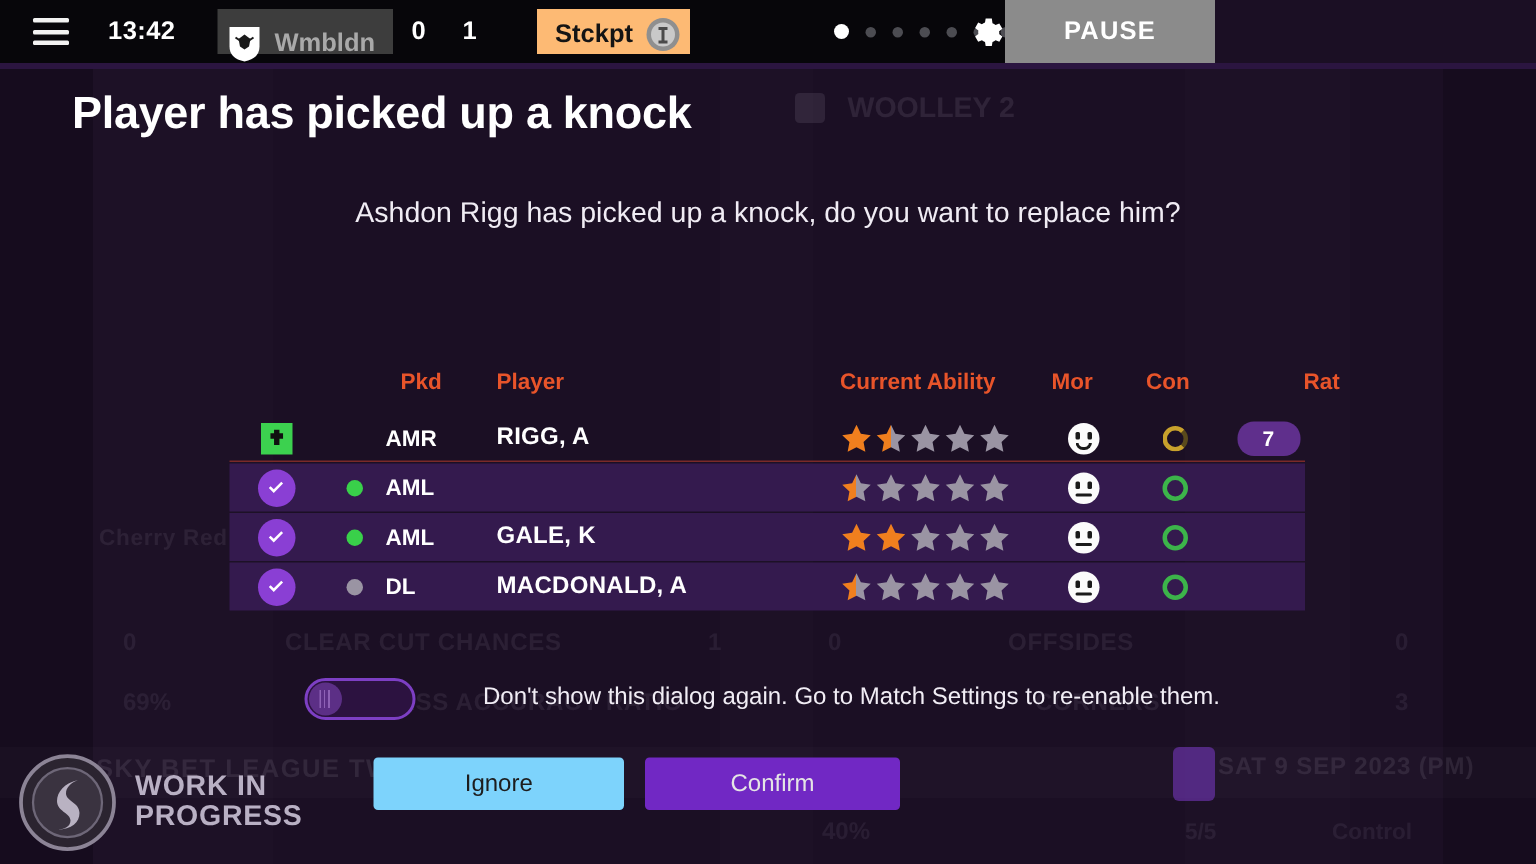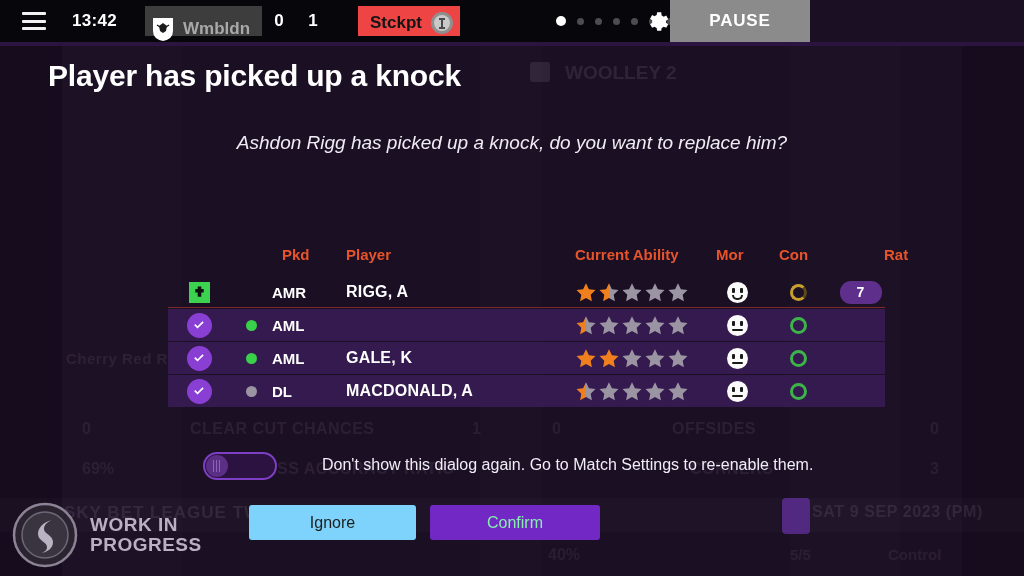--- a/index.html
+++ b/index.html
@@ -44,21 +44,21 @@
   .hamburger span { display:block; height:3px; background:#f2f2f2; border-radius:1px; }
   .clock {
     color:#ffffff; font-size:17px; font-weight:bold; margin-left:26px;
     letter-spacing:0.3px;
   }
   .team-chip {
     display:flex; align-items:center; height:30px; margin-left:28px;
     padding:15px 12px 0 6px; gap:8px;
   }
   .team-chip.home { background:#3d3d3d; }
-  .team-chip.away { background:#ef4444; padding:4px 6px 0 12px; }
+  .team-chip.away { background:#fdba74; padding:4px 6px 0 12px; }
   .team-chip.home .team-name { color:#a9a9a9; font-size:17px; font-weight:bold; }
   .team-chip.away .team-name { color:#141414; font-size:17px; font-weight:bold; }
   .crest { width:24px; height:26px; flex:0 0 auto; }
   .score {
     color:#ffffff; font-size:17px; font-weight:bold; width:34px; text-align:center;
   }
   .dots { display:flex; align-items:center; gap:11px; margin-left:96px; }
   .dot { width:7px; height:7px; border-radius:50%; background:#4c4c52; }
   .dot.active { width:10px; height:10px; background:#ffffff; }
   .gear-btn {
@@ -73,25 +73,25 @@
 
   
   .overlay { position:absolute; inset:0; z-index:10; }
 
   .dlg-title {
     position:absolute; left:48px; top:59px;
     color:#ffffff; font-size:30px; font-weight:bold; letter-spacing:-0.2px;
   }
   .dlg-sub {
     position:absolute; left:0; right:0; top:132px; text-align:center;
-    color:#f0ecf4; font-size:19px;font-style:italic;
+    color:#f0ecf4; font-size:19px;
   }
 
   
-  .table { position:absolute; left:168px; top:246px; width:717px; }
+  .table { position:absolute; left:153px; top:246px; width:717px; }
   .thead { position:relative; height:30px; }
   .th {
     position:absolute; color:#e8542a; font-size:15px; font-weight:bold; top:0;
   }
   .row {
     position:relative; height:32px; margin-bottom:1px;
   }
   .row.highlight { background:#341a4e; }
   .row.current { background:transparent; border-bottom:1px solid #7a2a28; }
   .cell { position:absolute; top:0; height:32px; display:flex; align-items:center;text-align:right; }
@@ -159,21 +159,21 @@
 
   .btn-row { position:absolute; left:249px; top:505px; display:flex; gap:14px; }
   .btn {
     width:167px; height:35px; border-radius:3px; display:flex;
     align-items:center; justify-content:center; cursor:pointer; border:none;
     font-family:"Liberation Sans", sans-serif;
   }
   .btn.light { background:#7dd3fc; }
   .btn.light span { color:#1d1d1d; font-size:16px; }
   .btn.primary { background:#7128c4; width:170px; }
-  .btn.primary span { color:#86efac; font-size:16px;text-align:right; }
+  .btn.primary span { color:#e5e5e5; font-size:16px;text-align:right; }
 
   
   .wip { position:absolute; left:12px; bottom:8px; display:flex; align-items:center; gap:12px; z-index:12; }
   .wip-logo { width:66px; height:66px; flex:0 0 auto; }
   .wip-text { color:#b9b0c4; font-size:19px; font-weight:bold; line-height:20px; letter-spacing:0.5px; }
 </style>
 </head>
 <body>
 
 <div class="bg-layer">

